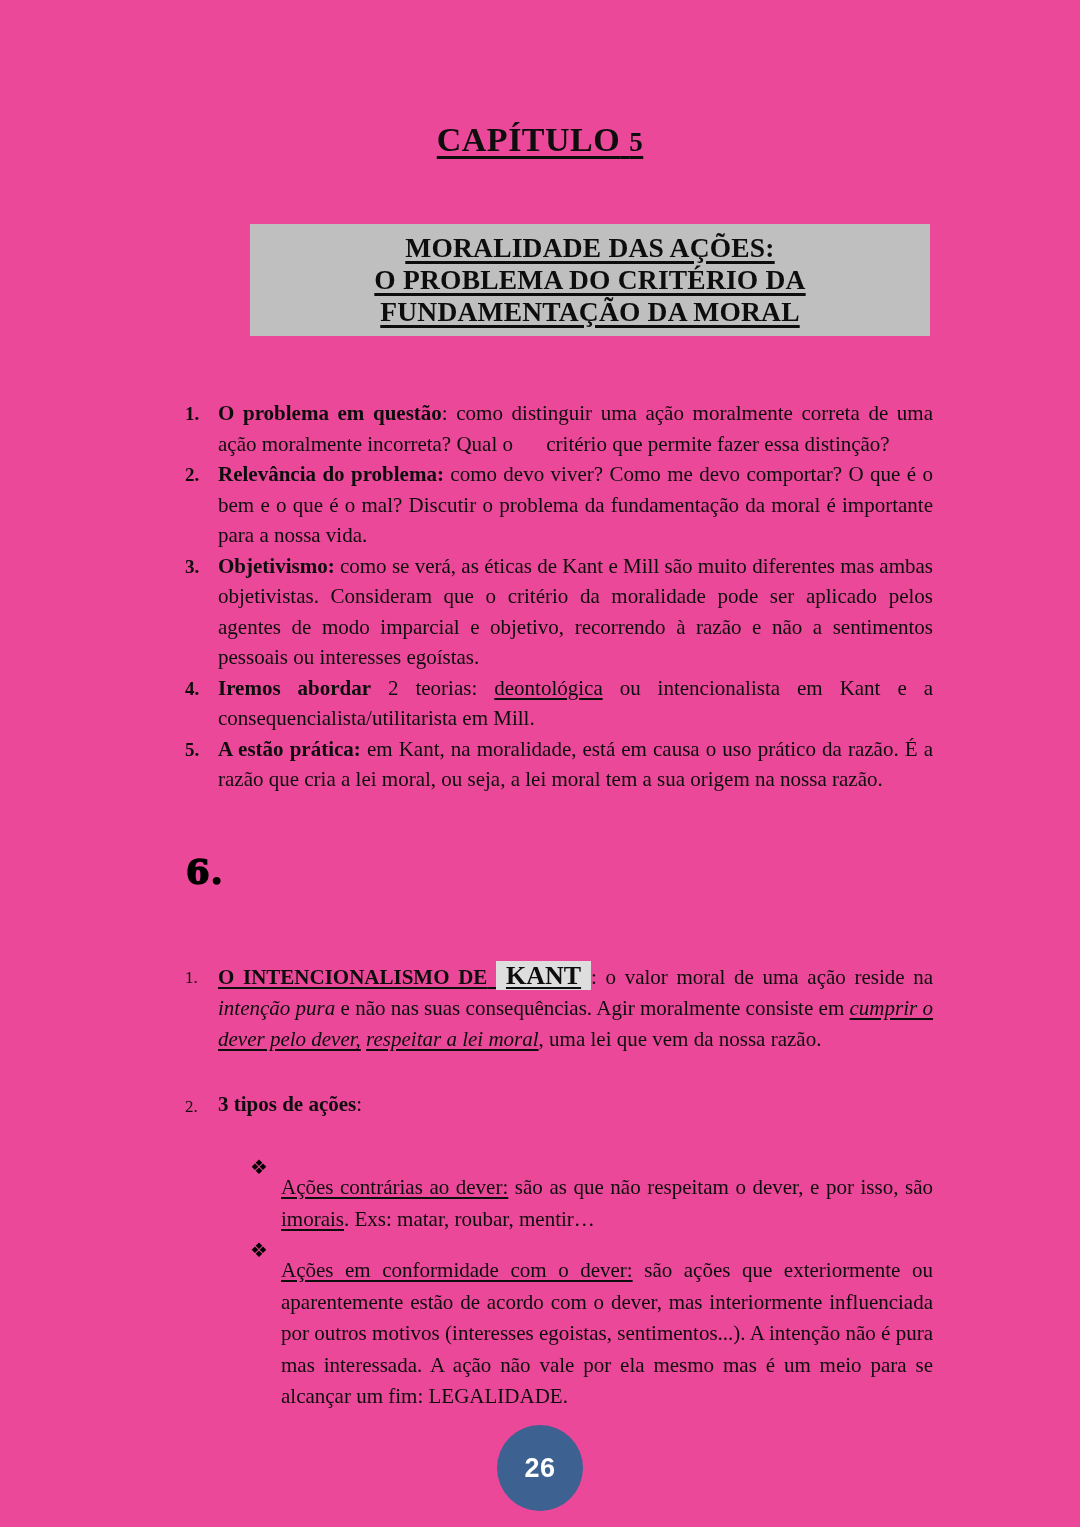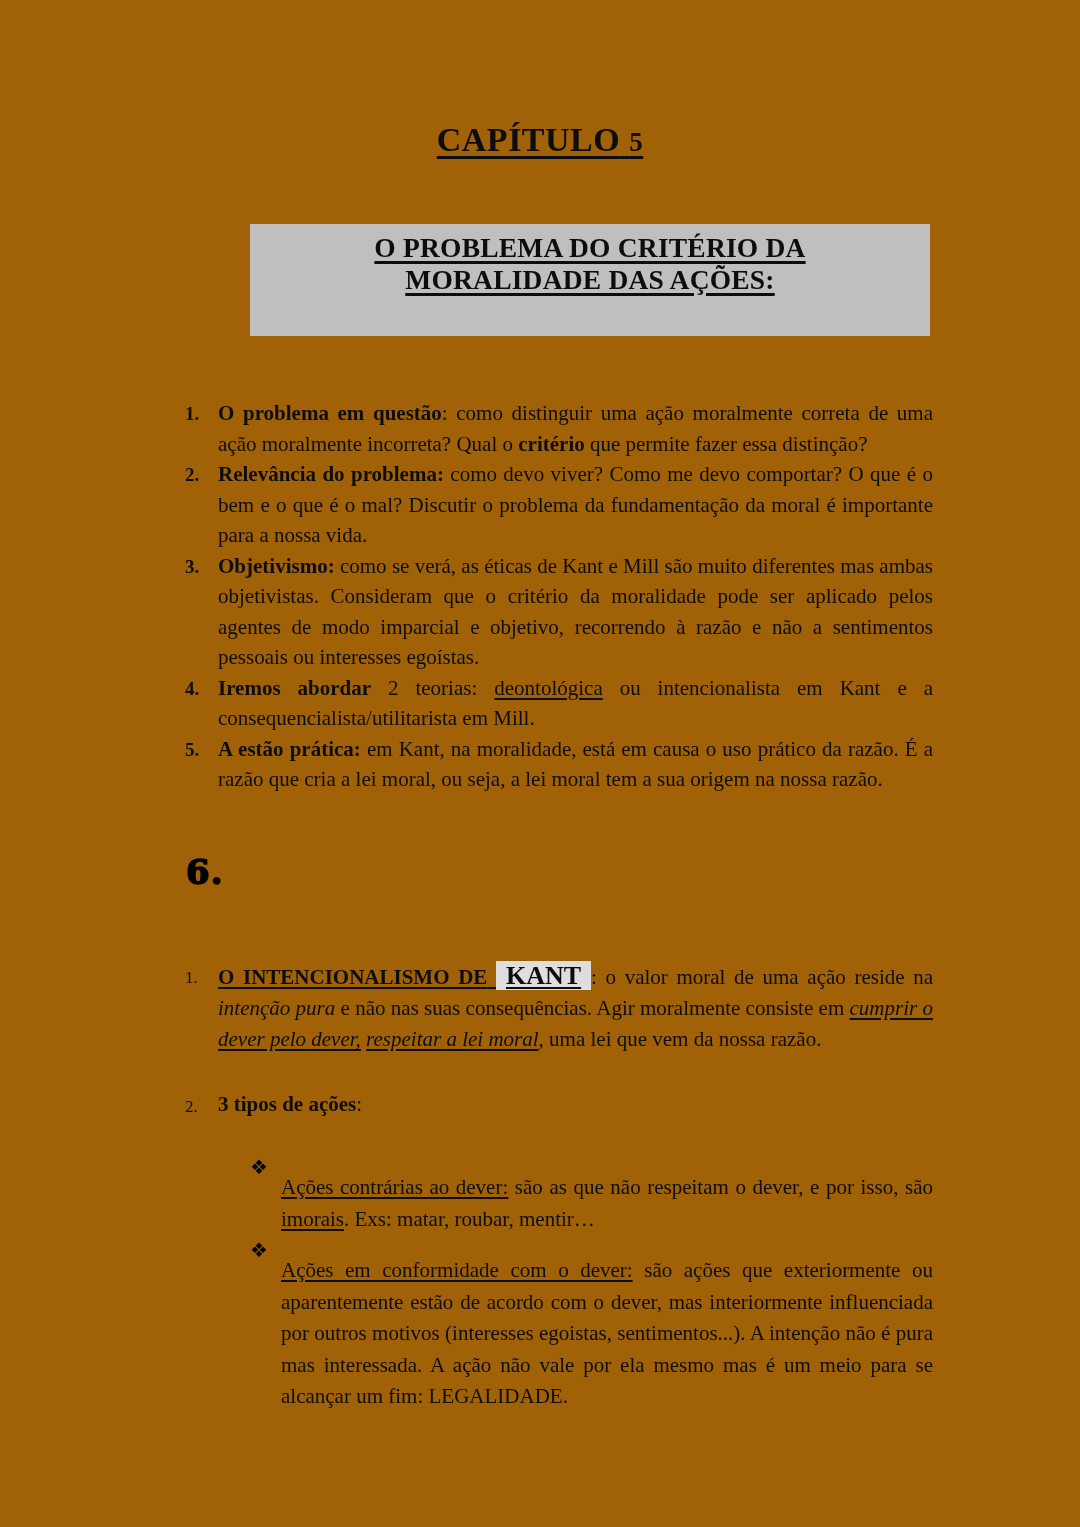--- a/index.html
+++ b/index.html
@@ -16,21 +16,21 @@
     font-family: "Liberation Serif", "DejaVu Serif", serif;
     color: #0d0d0d;
     -webkit-font-smoothing: antialiased;
   }
 
   .page {
     position: absolute;
     inset: 0;
     width: 1080px;
     height: 1527px;
-    background: #a16207;
+    background: #ec4899;
   }
 
   
   .chapter-title {
     position: absolute;
     top: 121px;
     left: 0;
     width: 1080px;
     text-align: center;
     font-weight: bold;
@@ -103,21 +103,21 @@
     line-height: 30.5px;
     text-align: justify;
     text-justify: inter-word;
   }
   .li .body.tight { text-align: justify; }
   b.u {
     font-weight: bold;
     text-underline-offset: 3px;
     text-decoration-thickness: 2px;
   }
-  b.nb { font-weight: bold; }
+  b.nb { font-weight: normal; margin-left: 28px; }
   u.plain {
     text-decoration: underline;
     text-underline-offset: 3px;
     text-decoration-thickness: 1.5px;
   }
   i.u {
     font-style: italic;
     text-decoration: underline;
     text-underline-offset: 3px;
     text-decoration-thickness: 1.5px;
@@ -248,22 +248,23 @@
 </head>
 <body>
 
 <div class="page">
 
   <div class="chapter-title">
     <span class="t-main">CAPÍTULO</span><span class="t-main">&nbsp;</span><span class="t-num">5</span>
   </div>
 
   <div class="banner">
+    <div class="bline"><span>MORALIDADE DAS AÇÕES:</span></div>
     <div class="bline"><span>O PROBLEMA DO CRITÉRIO DA</span></div>
-    <div class="bline"><span>MORALIDADE DAS AÇÕES:</span></div>
+    <div class="bline"><span>FUNDAMENTAÇÃO DA MORAL</span></div>
   </div>
 
   <div class="list-a">
 
     <div class="li">
       <div class="marker">1.</div>
       <div class="body"><b class="u">O problema em questão</b><span>: como distinguir uma ação moralmente correta de uma ação moralmente incorreta? Qual o </span><b class="nb">critério</b><span> que permite fazer essa distinção?</span></div>
     </div>
 
     <div class="li">
@@ -315,14 +316,17 @@
       <div class="body"><u class="plain">Ações contrárias ao dever:</u><span> são as que não respeitam o dever, e por isso, são</span><u class="plain"> imorais</u><span>. Exs: matar, roubar, mentir…</span></div>
     </div>
 
     <div class="bl">
       <div class="dia">❖</div>
       <div class="body"><u class="plain">Ações em conformidade com o dever:</u><span> são ações que exteriormente ou aparentemente estão de acordo com o dever, mas interiormente influenciada por outros motivos (interesses egoistas, sentimentos...). A intenção não é pura mas interessada. A ação não vale por ela mesmo mas é um meio para se alcançar um fim: LEGALIDADE.</span></div>
     </div>
 
   </div>
 
+  <div class="page-badge">
+    <span>26</span>
+  </div>
 
 </div>
 
 </body></html>

